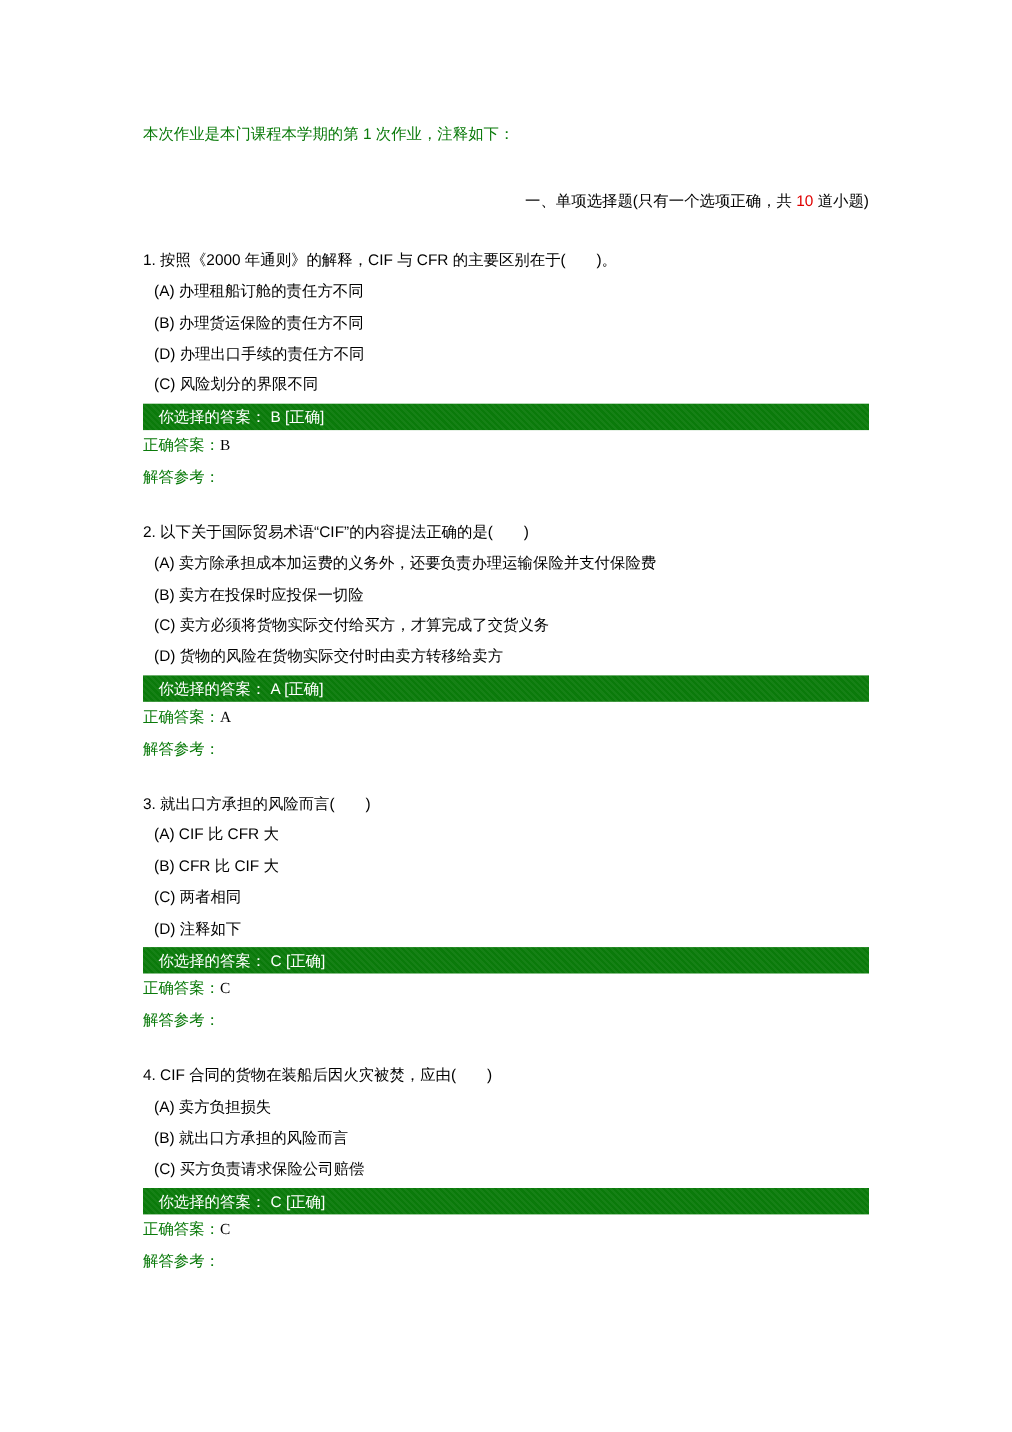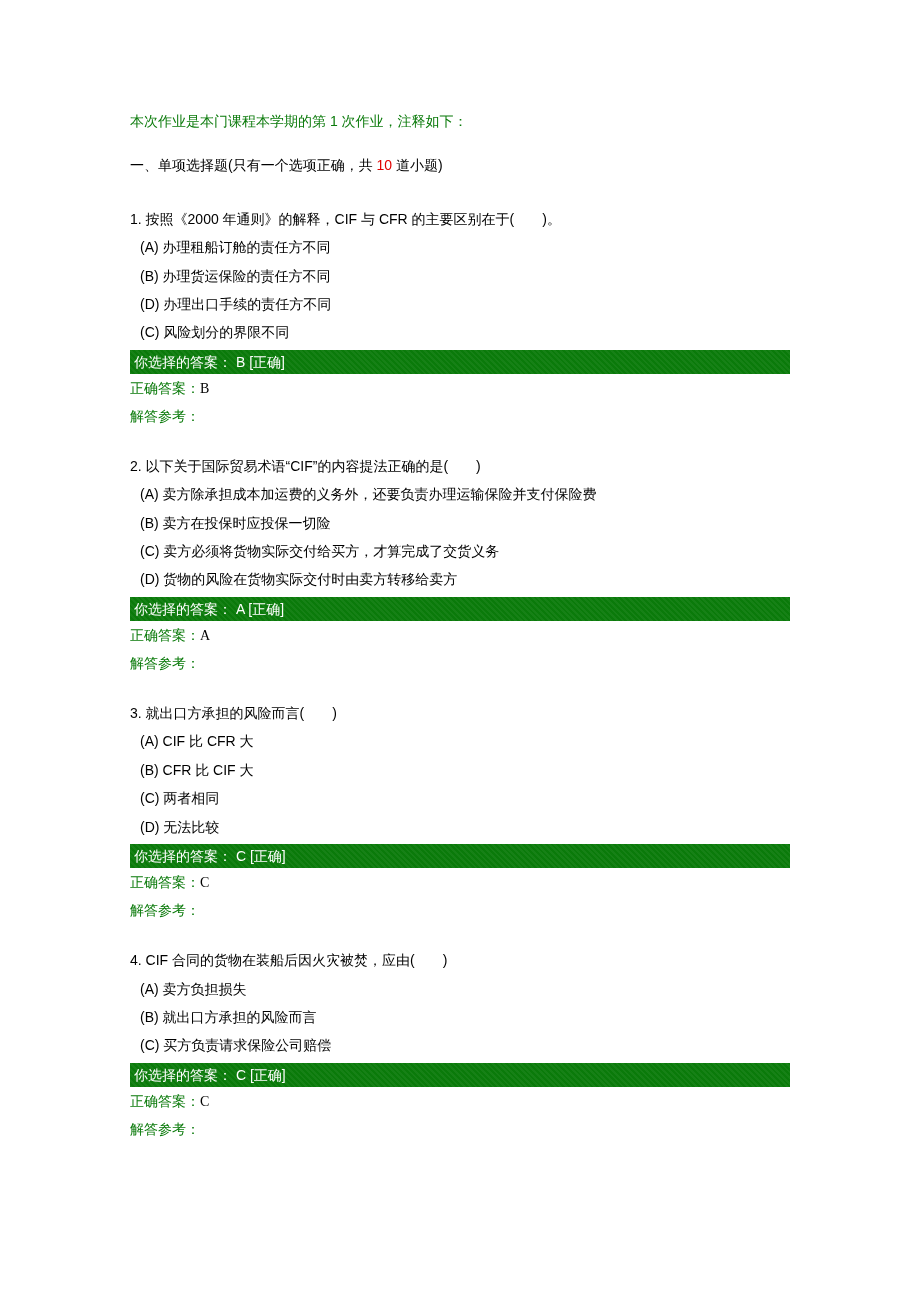--- a/index.html
+++ b/index.html
@@ -11,27 +11,28 @@
     color: #000000;
     line-height: 1.6;
   }
   .page {
     width: 920px;
     box-sizing: border-box;
     padding: 110px 130px 60px 130px;
   }
   .intro {
     color: #0a7a0a;
-    margin-bottom: 22px;
+    margin-bottom: 39px;
     font-size: 14px;
   }
   .section-head {
     color: #000;
     margin-bottom: 31px;
     font-size: 14px;
+    text-align: right;
   }
   .red { color: #e00000; }
   .question-block {
     margin-bottom: 28px;
   }
   .q-stem {
     color: #000;
     margin-bottom: 6px;
     font-size: 14px;
     margin-top: 13px;
@@ -39,21 +40,21 @@
   .q-option {
     color: #000;
     padding-left: 10px;
     margin-bottom: 6px;
     font-size: 14px;
   }
   .answer-bar {
     background: #0a7a0a;
     background-image: repeating-linear-gradient(45deg, rgba(255,255,255,0.05) 0 2px, rgba(0,0,0,0) 2px 4px);
     color: #ffffff;
-    padding: 1px 4px;
+    padding: 1px 14px;
     margin-bottom: 4px;
     font-size: 14px;
     width: 100%;
     box-sizing: border-box;
   }
   .correct {
     color: #0a7a0a;
     margin-bottom: 4px;
     font-size: 14px;
     font-family: Liberation Serif, serif;
@@ -107,21 +108,21 @@
       <span>正确答案：</span><span class="correct-value">A</span>
     </div>
     <div class="explain">解答参考：</div>
   </div>
 
   <div class="question-block">
     <div class="q-stem">3. 就出口方承担的风险而言(　　)</div>
     <div class="q-option">(A) CIF 比 CFR 大</div>
     <div class="q-option">(B) CFR 比 CIF 大</div>
     <div class="q-option">(C) 两者相同</div>
-    <div class="q-option">(D) 无法比较</div>
+    <div class="q-option">(D) 注释如下</div>
     <div class="answer-bar">
       <span>你选择的答案：</span><span> C </span> <span>[正确]</span>
     </div>
     <div class="correct">
       <span>正确答案：</span><span class="correct-value">C</span>
     </div>
     <div class="explain">解答参考：</div>
   </div>
 
   <div class="question-block">

